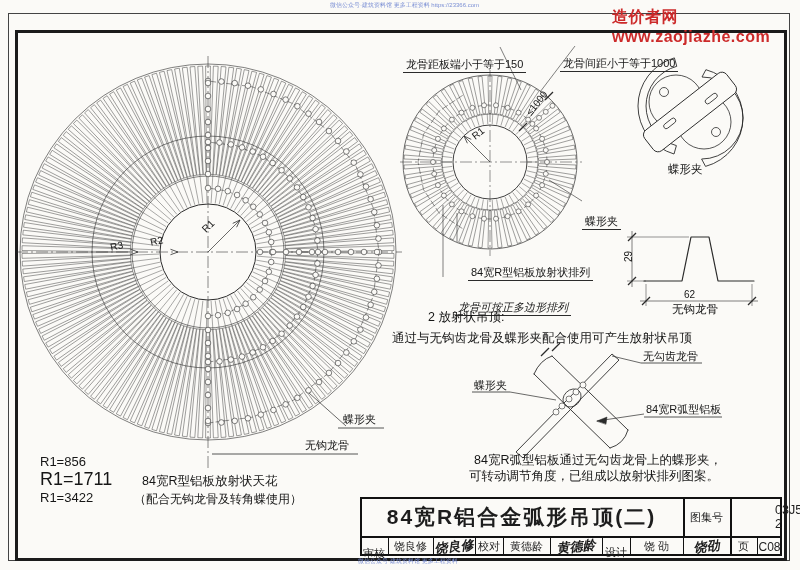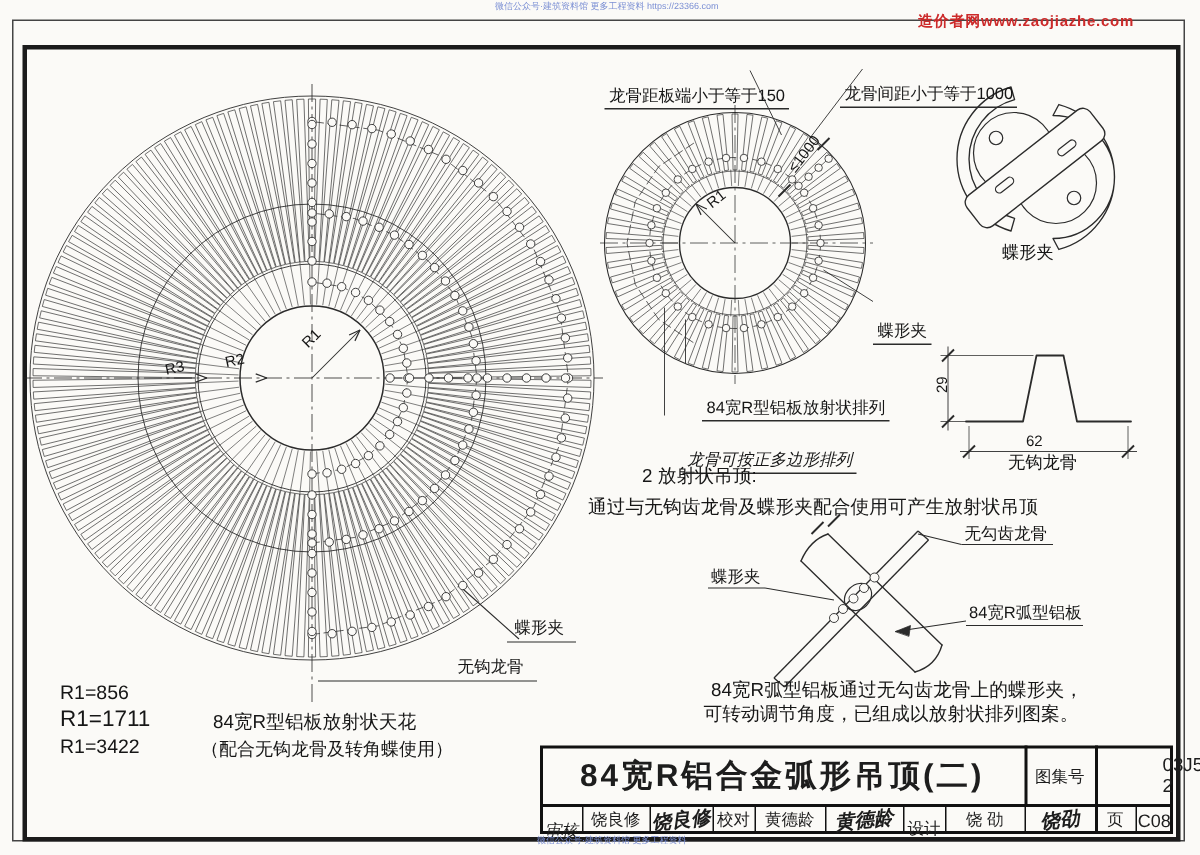--- a/index.html
+++ b/index.html
@@ -4,21 +4,21 @@
 <style>
   html,body{margin:0;padding:0;}
   body{width:800px;height:570px;position:relative;background:#fbfaf7;overflow:hidden;
        font-family:"Liberation Sans",sans-serif;color:#1d1d1d;}
   .frame-outer{position:absolute;left:8px;top:13px;width:780px;height:546px;border:1px solid #444;}
   .frame-inner{position:absolute;left:15px;top:30px;width:766px;height:525px;border:3px solid #1b1b1b;}
   svg#art{position:absolute;left:0;top:0;pointer-events:none;}
   .lbl{position:absolute;font-size:11px;line-height:13px;white-space:nowrap;color:#161616;}
   .ul{border-bottom:1px solid #2b2b2b;padding:0 3px 1px 3px;margin-top:25px;}
   .sm{font-size:10px;}
-  .w-red{position:absolute;left:612px;top:7px;font-size:10px;font-weight:bold;color:#cc2a2a;z-index:9;letter-spacing:.5px;}
+  .w-red{position:absolute;left:612px;top:7px;font-size:16px;font-weight:bold;color:#cc2a2a;z-index:9;letter-spacing:.5px;}
   .w-blue{position:absolute;color:#7b8fd4;font-size:6px;line-height:6px;z-index:9;}
   .tbline{position:absolute;background:#111;}
   .cell{position:absolute;display:flex;align-items:center;justify-content:center;font-size:11px;}
   .sig{font-family:"DejaVu Serif",serif;font-style:italic;font-weight:bold;font-size:13px;transform:rotate(-6deg);}
   .rot{transform-origin:left top;}
 </style>
 </head>
 <body>
 
 <div class="frame-outer"></div>
@@ -597,21 +597,21 @@
     <line x1="541" y1="356" x2="549" y2="348" stroke="#2b2b2b" stroke-width="1.3"></line>
     <line x1="552" y1="351" x2="560" y2="343" stroke="#2b2b2b" stroke-width="1.3"></line>
   </svg>
 
 <div class="lbl sm rot" style="left:199px;top:226px;transform:rotate(-45deg);">R1</div>
 <div class="lbl sm rot" style="left:149px;top:236px;transform:rotate(-12deg);">R2</div>
 <div class="lbl sm rot" style="left:109px;top:241px;transform:rotate(-12deg);">R3</div>
 <div class="lbl" style="left:343px;top:413px;">蝶形夹</div>
 <div class="lbl" style="left:305px;top:439px;">无钩龙骨</div>
 <div class="lbl" style="left:40px;top:455px;font-size:13px;">R1=856</div>
-<div class="lbl" style="left:40px;top:473px;font-size:15px;">R1=1711</div>
+<div class="lbl" style="left:40px;top:473px;font-size:18px;">R1=1711</div>
 <div class="lbl" style="left:40px;top:491px;font-size:13px;">R1=3422</div>
 <div class="lbl" style="left:142px;top:475px;font-size:12.5px;">84宽R型铝板放射状天花</div>
 <div class="lbl" style="left:134px;top:493px;font-size:12px;">（配合无钩龙骨及转角蝶使用）</div>
 
 <div class="lbl ul" style="left:403px;top:33px;">龙骨距板端小于等于150</div>
 <div class="lbl ul" style="left:560px;top:32px;">龙骨间距小于等于1000</div>
 <div class="lbl sm rot" style="left:469px;top:132px;transform:rotate(-38deg);">R1</div>
 <div class="lbl sm rot" style="left:523px;top:110px;transform:rotate(-52deg);">≤1000</div>
 <div class="lbl ul" style="left:582px;top:190px;">蝶形夹</div>
 <div class="lbl ul" style="left:468px;top:241px;">84宽R型铝板放射状排列</div>
@@ -642,21 +642,21 @@
 <div class="tbline" style="left:503px;top:537px;width:1.3px;height:19px;"></div>
 <div class="tbline" style="left:550px;top:537px;width:1.3px;height:19px;"></div>
 <div class="tbline" style="left:602px;top:537px;width:1.3px;height:19px;"></div>
 <div class="tbline" style="left:630px;top:537px;width:1.3px;height:19px;"></div>
 <div class="tbline" style="left:683px;top:537px;width:1.3px;height:19px;"></div>
 <div class="tbline" style="left:757px;top:537px;width:1.3px;height:19px;"></div>
 
 <div class="cell" style="left:362px;top:498px;width:319px;height:38px;font-size:21px;font-weight:bold;letter-spacing:2px;">84宽R铝合金弧形吊顶(二)</div>
 <div class="cell" style="left:684px;top:498px;width:45px;height:38px;">图集号</div>
 <div class="cell" style="left:731px;top:498px;width:50px;height:38px;font-size:12.5px;margin-left:44px;">03J502-2</div>
-<div class="cell" style="left:360px;top:537px;width:28px;height:32px;font-style:italic;">审核</div>
+<div class="cell" style="left:360px;top:537px;width:28px;height:32px;">审核</div>
 <div class="cell" style="left:388px;top:537px;width:45px;height:19px;">饶良修</div>
 <div class="cell sig" style="left:433px;top:537px;width:42px;height:19px;">饶良修</div>
 <div class="cell" style="left:475px;top:537px;width:28px;height:19px;">校对</div>
 <div class="cell" style="left:503px;top:537px;width:47px;height:19px;">黄德龄</div>
 <div class="cell sig" style="left:550px;top:537px;width:52px;height:19px;">黄德龄</div>
 <div class="cell" style="left:602px;top:537px;width:28px;height:30px;">设计</div>
 <div class="cell" style="left:630px;top:537px;width:53px;height:19px;">饶 劭</div>
 <div class="cell sig" style="left:683px;top:537px;width:47px;height:19px;">饶劭</div>
 <div class="cell" style="left:730px;top:537px;width:27px;height:19px;">页</div>
 <div class="cell" style="left:757px;top:537px;width:25px;height:19px;font-size:12px;">C08</div>

